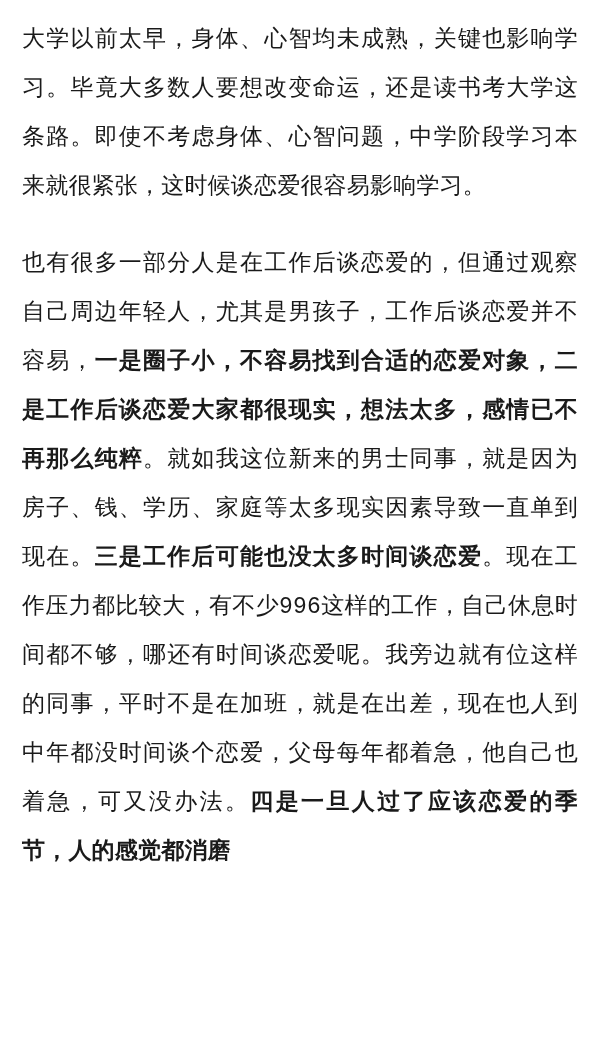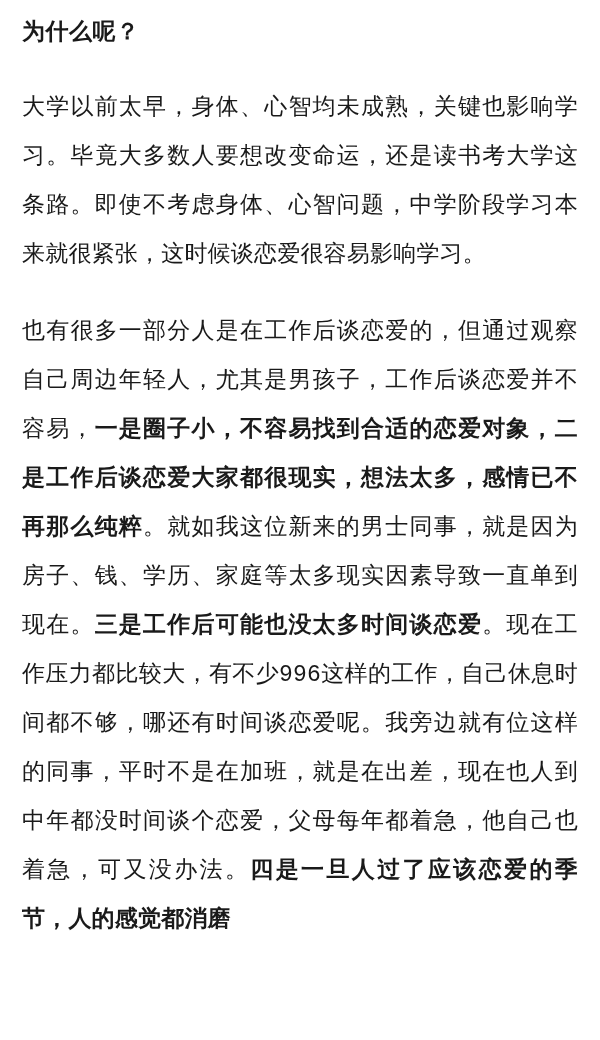--- a/index.html
+++ b/index.html
@@ -43,16 +43,15 @@
     font-weight: bold;
   }
   .seg {
     display: inline;
   }
 </style>
 </head>
 <body>
 
 <div id="article">
-  <h1 class="heading">为什么呢？</h1>
   <p class="para"><span class="seg">大学以前太早，身体、心智均未成熟，关键也影响学习。毕竟大多数人要想改变命运，还是读书考大学这条路。即使不考虑身体、心智问题，中学阶段学习本来就很紧张，这时候谈恋爱很容易影响学习。</span></p>
   <p class="para"><span class="seg">也有很多一部分人是在工作后谈恋爱的，但通过观察自己周边年轻人，尤其是男孩子，工作后谈恋爱并不容易，</span><b class="seg">一是圈子小，不容易找到合适的恋爱对象，二是工作后谈恋爱大家都很现实，想法太多，感情已不再那么纯粹</b><span class="seg">。就如我这位新来的男士同事，就是因为房子、钱、学历、家庭等太多现实因素导致一直单到现在。</span><b class="seg">三是工作后可能也没太多时间谈恋爱</b><span class="seg">。现在工作压力都比较大，有不少996这样的工作，自己休息时间都不够，哪还有时间谈恋爱呢。我旁边就有位这样的同事，平时不是在加班，就是在出差，现在也人到中年都没时间谈个恋爱，父母每年都着急，他自己也着急，可又没办法。</span><b class="seg">四是一旦人过了应该恋爱的季节，人的感觉都消磨</b></p>
 </div>
 
 </body></html>

